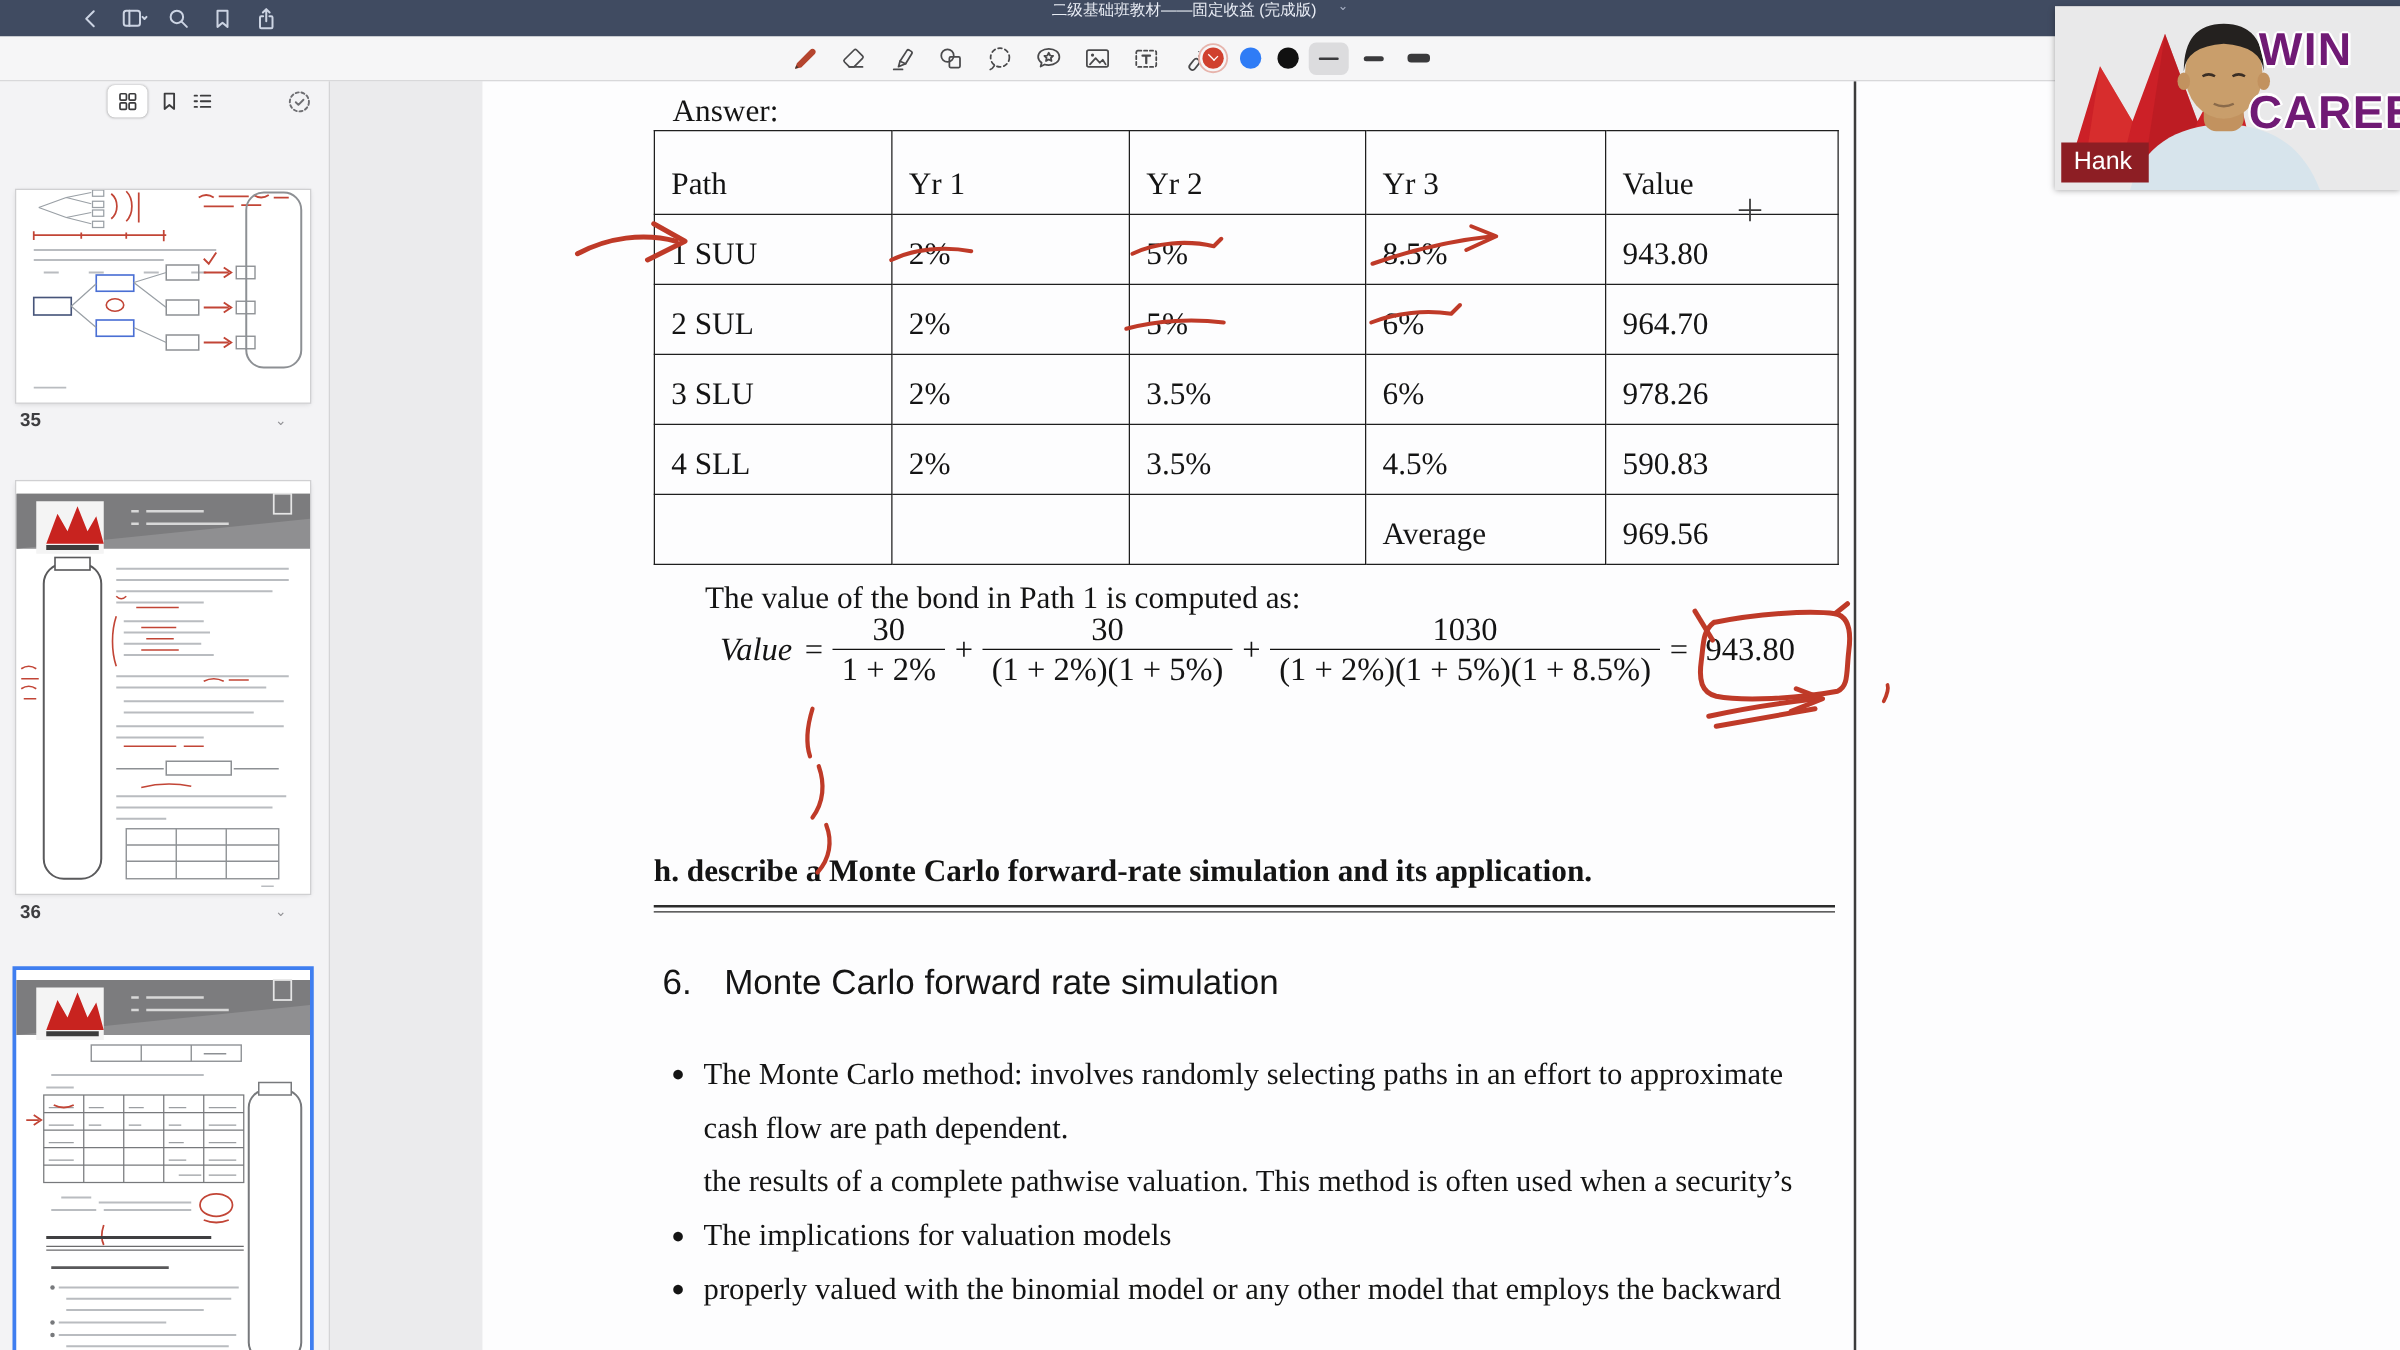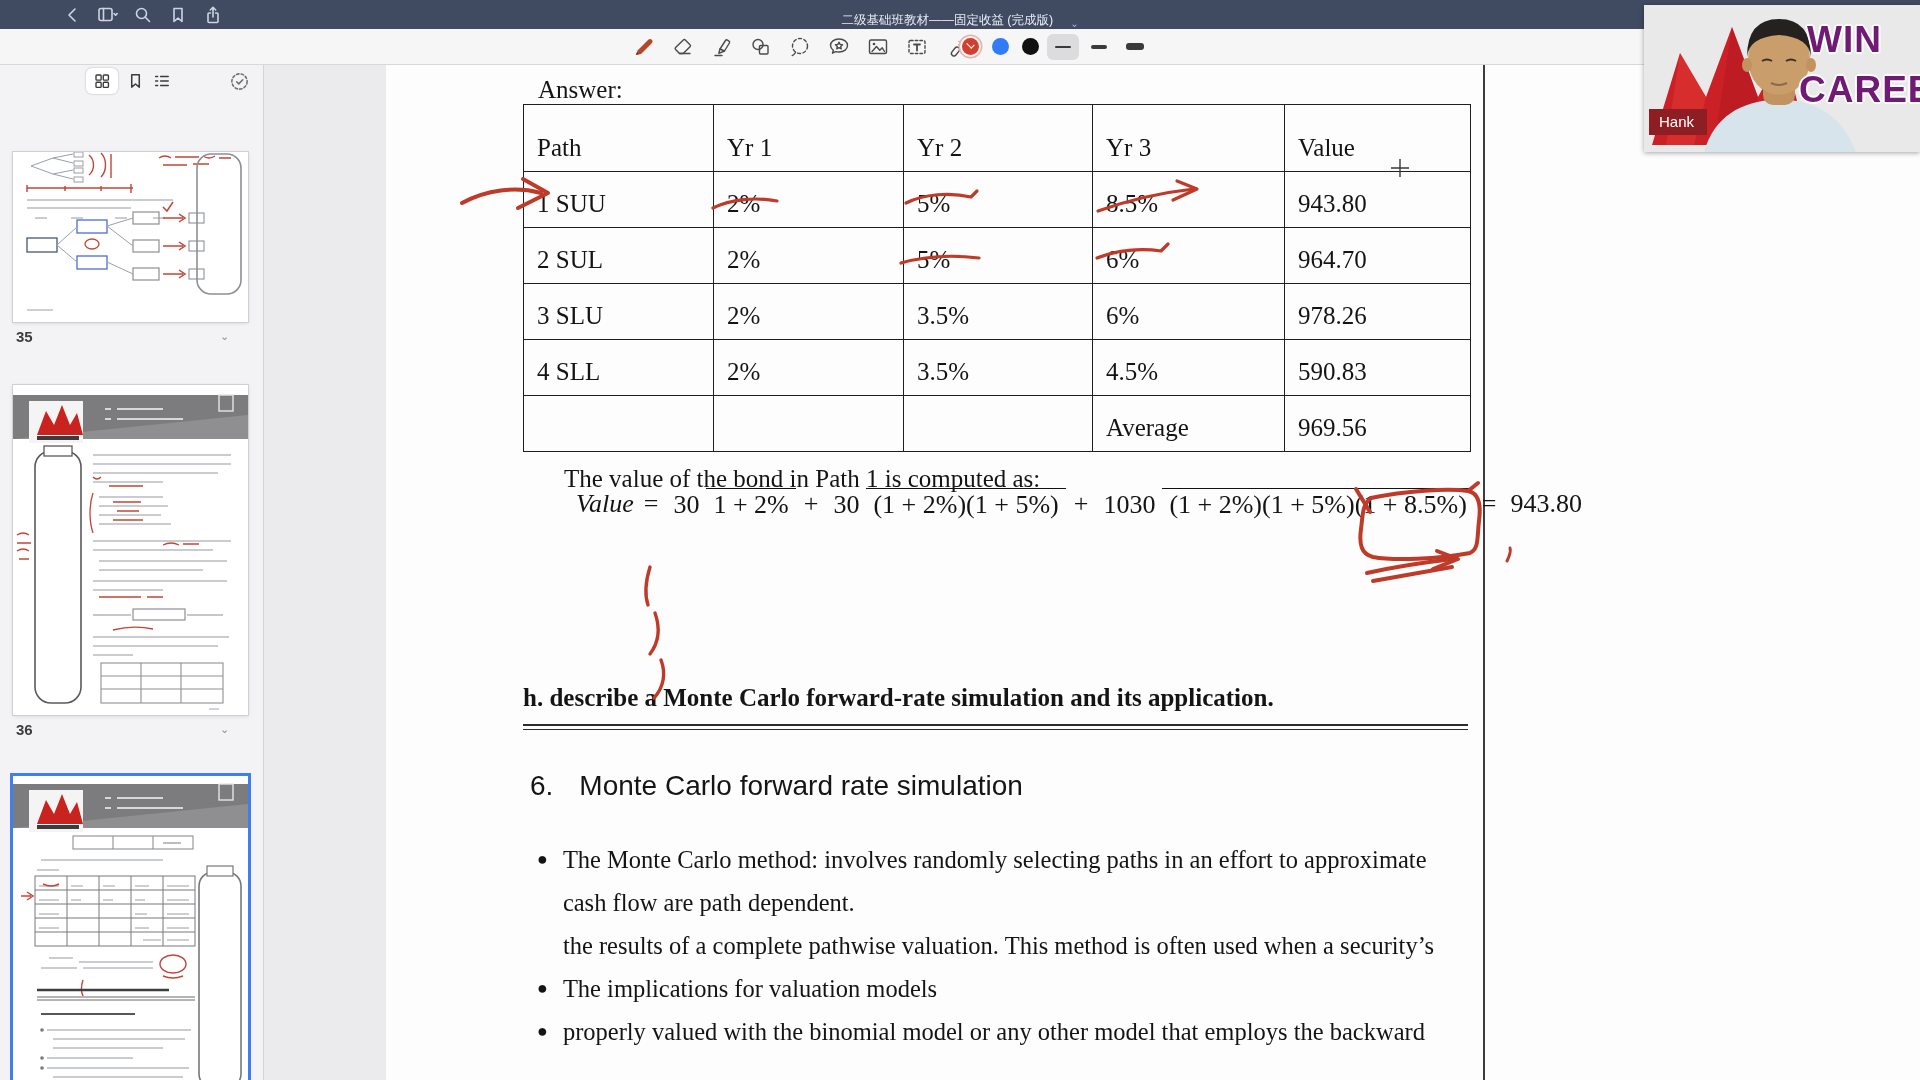--- a/index.html
+++ b/index.html
@@ -5,21 +5,21 @@
   html,body{margin:0;padding:0;background:#d8d8da;}
   .app{position:relative;width:1920px;height:1080px;overflow:hidden;background:#ececee;
        font-family:"Liberation Sans","DejaVu Sans",sans-serif;}
 
   
   .titlebar{position:absolute;left:0;top:0;right:0;height:29px;background:#404b61;z-index:7;}
   .tb-icons{position:absolute;left:62px;top:0;height:29px;display:flex;align-items:center;gap:13px;}
   .tb-btn{width:22px;height:22px;display:flex;align-items:center;justify-content:center;color:#ccd4e3;}
   .tb-btn svg{stroke:currentColor;fill:none;stroke-width:1.6;stroke-linecap:round;stroke-linejoin:round;}
   .tb-title{position:absolute;left:50%;top:0;height:29px;transform:translateX(-50%);
-            display:flex;align-items:flex-end;gap:17px;color:#e8ecf4;font-size:12.5px;white-space:nowrap;}
+            display:flex;align-items:flex-start;gap:17px;color:#e8ecf4;font-size:12.5px;white-space:nowrap;}
   .tb-title .chev{font-size:10px;color:#aab3c6;}
 
   
   .toolbar{position:absolute;left:0;top:29px;right:0;height:35px;background:#f6f6f7;
            border-bottom:1px solid #d8d8da;z-index:6;}
   .tools{position:absolute;left:631px;top:0;height:35px;display:flex;align-items:center;gap:13px;}
   .tool{width:26px;height:26px;display:flex;align-items:center;justify-content:center;color:#4a4a4c;}
   .tool svg{stroke:currentColor;fill:none;stroke-width:1.4;stroke-linecap:round;stroke-linejoin:round;}
   .ink-dots{position:absolute;left:962px;top:0;height:35px;display:flex;align-items:center;gap:13px;}
   .dot{width:17px;height:17px;border-radius:50%;position:relative;}
@@ -58,21 +58,21 @@
   .abs{position:absolute;}
   .answer{left:152px;top:12px;font-size:25px;}
   table.ans{position:absolute;left:137px;top:40px;border-collapse:collapse;table-layout:fixed;}
   table.ans th,table.ans td{border:1.5px solid #1f1f1f;font-weight:normal;text-align:left;
         font-size:25px;padding:0 0 9px 13px;vertical-align:bottom;font-family:inherit;}
   table.ans th{height:57px;}
   table.ans td{height:46px;}
   .f-intro{left:178px;top:401px;font-size:25px;}
   .formula{left:190px;top:424px;display:flex;align-items:center;gap:8px;font-size:26px;}
   .f-lhs{font-style:italic;margin-right:2px;}
-  .frac{display:inline-flex;flex-direction:row;align-items:center;line-height:1.2;}
+  .frac{display:inline-flex;flex-direction:column;align-items:center;line-height:1.2;}
   .frac .den{border-top:1.8px solid #111;padding:0 7px;}
   .frac .num{padding:0 7px;}
   .f-result{margin-left:6px;}
   .h-head{left:137px;top:620px;font-size:25px;font-weight:bold;white-space:nowrap;}
   .dbl-rule{left:137px;top:660px;width:945px;height:8px;border-top:2.5px solid #2c2c2c;}
   .dbl-rule::after{content:"";display:block;margin-top:3px;border-top:1.5px solid #2c2c2c;}
   .sec-head{left:144px;top:706px;font-family:"Liberation Sans","DejaVu Sans",sans-serif;
             font-size:28px;color:#151515;display:flex;gap:26px;white-space:nowrap;}
   .bullets{left:151px;top:774px;width:960px;font-size:24.5px;}
   .bullet{display:flex;gap:15px;}
@@ -82,21 +82,21 @@
   
   .annotations{position:absolute;left:0;top:0;width:1920px;height:1080px;z-index:5;pointer-events:none;}
 
   
   .webcam{position:absolute;left:1644px;top:5px;width:276px;height:147px;background:#e9e9ea;
           overflow:hidden;z-index:10;box-shadow:0 1px 5px rgba(0,0,0,.35);}
   .brand{position:absolute;font-weight:bold;color:#701a75;font-size:37px;letter-spacing:1px;white-space:nowrap;
          text-shadow:-2px 0 #fff,2px 0 #fff,0 -2px #fff,0 2px #fff,-1px -1px #fff,1px 1px #fff,-1px 1px #fff,1px -1px #fff;}
   .brand1{left:163px;top:14px;}
   .brand2{left:155px;top:64px;}
-  .hank{position:absolute;left:5px;bottom:17px;background:#8d1e24;color:#fff;font-size:15px;
+  .hank{position:absolute;left:5px;bottom:6px;background:#8d1e24;color:#fff;font-size:20px;
         padding:4px 13px 5px 10px;}
   .sketch{display:block;}
 </style>
 </head>
 <body>
 
 <div class="app">
 
   <div class="titlebar">
     <div class="tb-icons">

